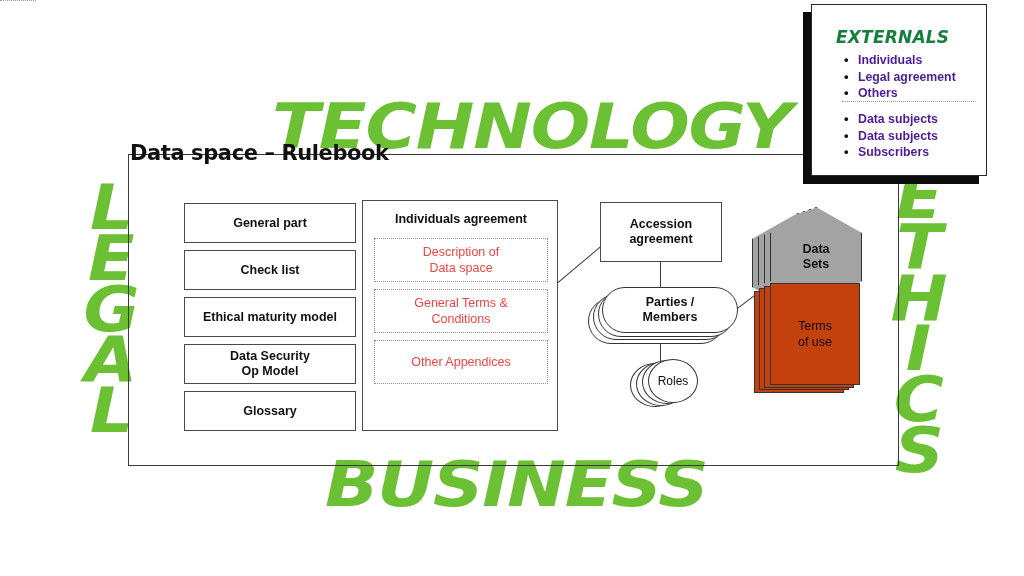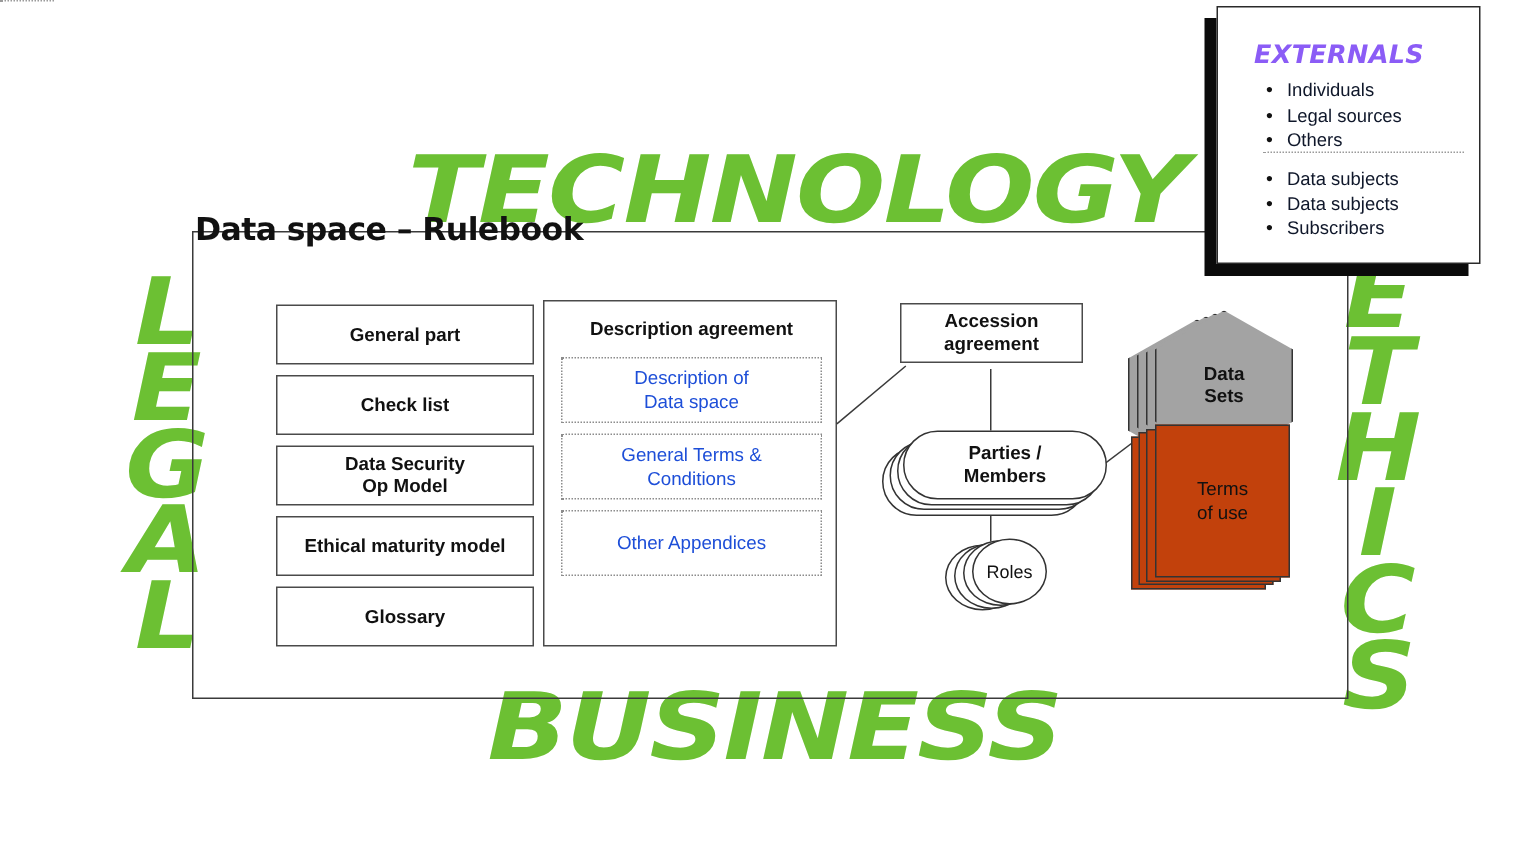--- a/index.html
+++ b/index.html
@@ -45,42 +45,42 @@
   
   .solidbox{
     position:absolute;border:1.4px solid #4a4a4a;background:#fff;
     display:flex;align-items:center;justify-content:center;text-align:center;
     font-weight:700;color:#111;font-size:12.5px;line-height:1.18;
     box-sizing:border-box;
   }
   .dottedbox{
     position:absolute;border:1.6px dotted #8c8c8c;background:#fff;
     display:flex;align-items:center;justify-content:center;text-align:center;
-    font-weight:400;color:#1d4ed8;font-size:12.5px;line-height:1.28;
+    font-weight:400;color:#ef4444;font-size:12.5px;line-height:1.28;
     box-sizing:border-box;
   }
 
   
   #col-left{left:170px;top:203px;width:156px;padding-left:14px;}
   .leftbox{position:relative;width:172px;height:40px;margin-bottom:7px;}
 
   
   #constitutive-panel{
     position:absolute;left:362px;top:200px;width:196px;height:231px;
     border:1.4px solid #4a4a4a;background:#fff;box-sizing:border-box;
   }
   #constitutive-title{
     position:absolute;left:0;top:11px;width:196px;text-align:center;
     font-weight:700;font-size:12.5px;color:#111;
   }
   #constitutive-items{position:absolute;left:11px;top:37px;width:174px;}
   .midbox{position:relative;width:174px;height:44px;margin-bottom:7px;}
 
   
-  #accession-agreement{left:600px;top:202px;width:122px;height:40px;}
+  #accession-agreement{left:600px;top:202px;width:122px;height:60px;}
 
   
   #parties-wrap{position:absolute;left:588px;top:287px;width:150px;height:60px;}
   .pill{
     position:absolute;border:1.3px solid #333;border-radius:30px;background:#fff;
     width:136px;height:46px;box-sizing:border-box;
   }
   #parties-front{
     left:14px;top:0;display:flex;align-items:center;justify-content:center;
     text-align:center;font-weight:700;font-size:12.5px;color:#111;line-height:1.2;
@@ -121,27 +121,27 @@
   
   #externals-shadow{
     left:803px;top:12px;width:176px;height:172px;background:#0b0b0b;
   }
   #externals-card{
     left:811px;top:4px;width:176px;height:172px;background:#fff;
     border:1.4px solid #2a2a2a;box-sizing:border-box;
   }
   #externals-title{
     position:absolute;left:24px;top:22px;font-size:17px;font-weight:900;font-style:italic;
-    color:#8b5cf6;letter-spacing:0.2px;
+    color:#15803d;letter-spacing:0.2px;
     font-family:"DejaVu Sans","Liberation Sans",sans-serif;
   }
   .ext-list{position:absolute;left:32px;margin:0;padding:0;list-style:none;}
   .ext-list li{
-    position:relative;padding-left:14px;font-size:12.3px;font-weight:400;
-    color:#0f172a;line-height:1.28;margin-bottom:1px;white-space:nowrap;
+    position:relative;padding-left:14px;font-size:12.3px;font-weight:700;
+    color:#4c1d95;line-height:1.28;margin-bottom:1px;white-space:nowrap;
   }
   .ext-list li:before{
     content:"\2022";position:absolute;left:0;top:-1px;font-size:13px;color:#111;
   }
   #ext-list-a{top:48px;}
   #ext-list-b{top:107px;}
   #ext-divider{
     position:absolute;left:30px;top:96px;width:134px;height:0;
     border-top:1.4px dotted #9a9a9a;
   }
@@ -183,28 +183,28 @@
     <span>S</span>
   </div>
 
   <div class="abs" id="outer-frame"></div>
 
   <div class="abs" id="page-title">Data space – Rulebook</div>
 
   <div class="abs" id="col-left">
     <div class="solidbox leftbox">General part</div>
     <div class="solidbox leftbox">Check list</div>
+    <div class="solidbox leftbox">Ethical maturity model</div>
     <div class="solidbox leftbox" style="white-space:pre-line">Data Security
 Op Model</div>
-    <div class="solidbox leftbox">Ethical maturity model</div>
     <div class="solidbox leftbox">Glossary</div>
   </div>
 
   <div id="constitutive-panel">
-    <div id="constitutive-title">Description agreement</div>
+    <div id="constitutive-title">Individuals agreement</div>
     <div id="constitutive-items">
       <div class="dottedbox midbox" style="white-space:pre-line">Description of
 Data space</div>
       <div class="dottedbox midbox" style="white-space:pre-line">General Terms &amp;
 Conditions</div>
       <div class="dottedbox midbox">Other Appendices</div>
     </div>
   </div>
 
   <div class="diag" id="ln-const-accession"></div>
@@ -247,21 +247,21 @@
     <div class="sheet" style="left:10px;top:3px;z-index:3;"></div>
     <div class="sheet" id="terms-front" style="white-space:pre-line">Terms
 of use</div>
   </div>
 
   <div class="abs" id="externals-shadow"></div>
   <div class="abs" id="externals-card">
     <div id="externals-title">EXTERNALS</div>
     <ul class="ext-list" id="ext-list-a">
       <li>Individuals</li>
-      <li>Legal sources</li>
+      <li>Legal agreement</li>
       <li>Others</li>
     </ul>
     <div id="ext-divider"></div>
     <ul class="ext-list" id="ext-list-b">
       <li>Data subjects</li>
       <li>Data subjects</li>
       <li>Subscribers</li>
     </ul>
   </div>
 

